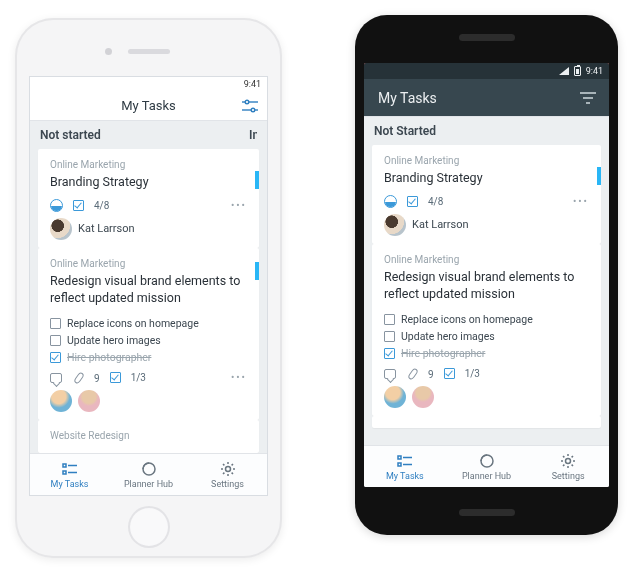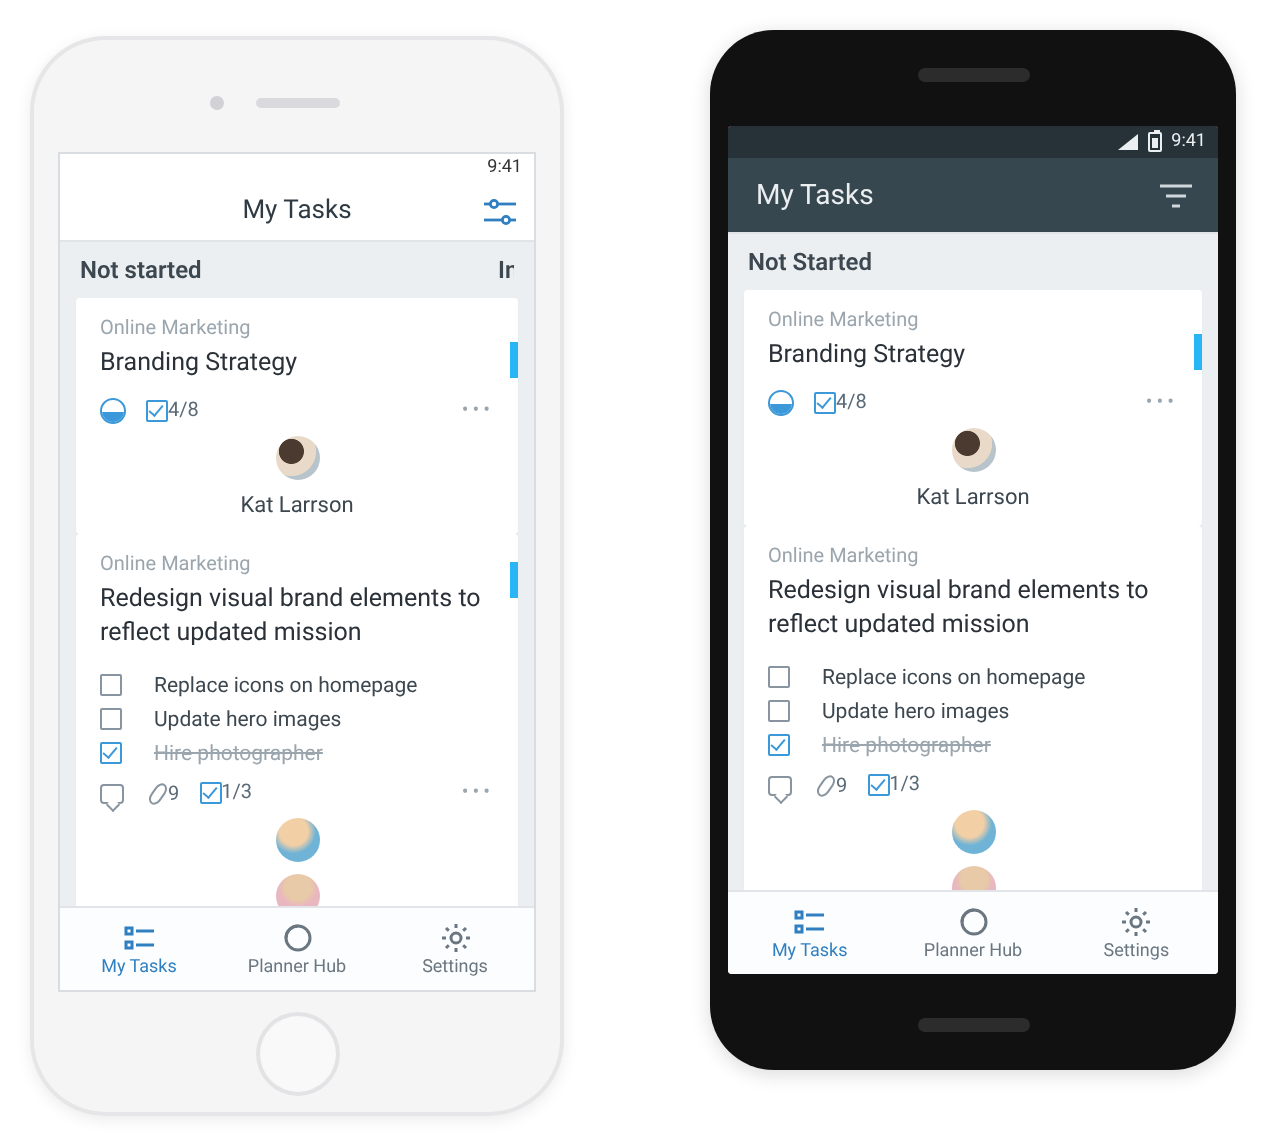--- a/index.html
+++ b/index.html
@@ -195,47 +195,47 @@
     top:22px;
     right:0;
     width:4px;
     height:18px;
     background:#29b6f6;
   }
   .card .plan-name { font-size:10px; color:#9aa5ad; margin-bottom:4px; }
   .card .title { font-size:12.5px; color:#2a3138; line-height:1.35; margin-bottom:8px; }
 
   .meta-row { display:flex; align-items:center; gap:10px; font-size:10px; color:#5a6b78; margin-bottom:6px; }
-  .meta-item { display:flex; align-items:flex-end; gap:0; }
+  .meta-item { display:flex; align-items:flex-end; gap:10px; }
   .meta-row .more { margin-left:auto; color:#9aa5ad; letter-spacing:2px; }
 
   .icon { display:inline-block; }
   .icon-progress { width:13px; height:13px; border-radius:50%; border:1.5px solid #3b99d9; position:relative; overflow:hidden; }
   .icon-progress::after { content:''; position:absolute; left:0; right:0; bottom:0; height:45%; background:#3b99d9; }
 
   .icon-checkbox { width:11px; height:11px; border:1.2px solid #8894a0; border-radius:1px; position:relative; }
   .icon-checkbox.checked { border-color:#3b99d9; }
   .icon-checkbox.checked::after { content:''; position:absolute; left:2px; top:0px; width:3px; height:6px; border:solid #3b99d9; border-width:0 1.5px 1.5px 0; transform:rotate(40deg); }
 
   .icon-chat { width:12px; height:10px; border:1.2px solid #8894a0; border-radius:2px; position:relative; }
   .icon-chat::after { content:''; position:absolute; left:3px; bottom:-4px; width:4px; height:4px; border-left:1.2px solid #8894a0; border-bottom:1.2px solid #8894a0; transform:rotate(-45deg); background:#fff; }
 
   .icon-clip { width:12px; height:12px; position:relative; }
   .icon-clip::before { content:''; position:absolute; left:4px; top:0; width:4px; height:10px; border:1.2px solid #8894a0; border-radius:3px 3px 3px 3px / 4px 4px 4px 4px; transform:rotate(35deg); }
 
-  .avatars { display:flex; align-items:center; gap:6px; margin-top:4px;flex-direction:column; }
+  .avatars { display:flex; align-items:center; gap:6px; margin-top:4px; }
   .avatar { width:22px; height:22px; border-radius:50%; background:#d0d5da; display:inline-block; }
   .avatar.kat { background: radial-gradient(circle at 35% 35%, #4a3a2f 0 30%, #e8d9c8 32% 60%, #b8c4cc 62% 100%); }
   .avatar.a2 { background: radial-gradient(circle at 40% 30%, #f3cfa5 0 35%, #6fb3d6 55% 100%); }
   .avatar.a3 { background: radial-gradient(circle at 50% 30%, #e8c9a8 0 35%, #e9b7bf 50% 100%); }
 
   .assignee-name { font-size:11px; color:#3c4750; }
 
   .checklist { margin: 4px 0 6px; }
-  .check-item { display:flex; align-items:center; gap:16px; font-size:10.5px; color:#3c4750; padding:2px 0; }
+  .check-item { display:flex; align-items:center; gap:6px; font-size:10.5px; color:#3c4750; padding:2px 0; }
   .check-item.done .lbl { text-decoration:line-through; color:#9aa5ad; }
 
   
   .tabbar {
     position:absolute;
     bottom:0; left:0; right:0;
     height:42px;
     border-top:1px solid #e1e4e8;
     background:#fcfdfe;
     display:flex;

